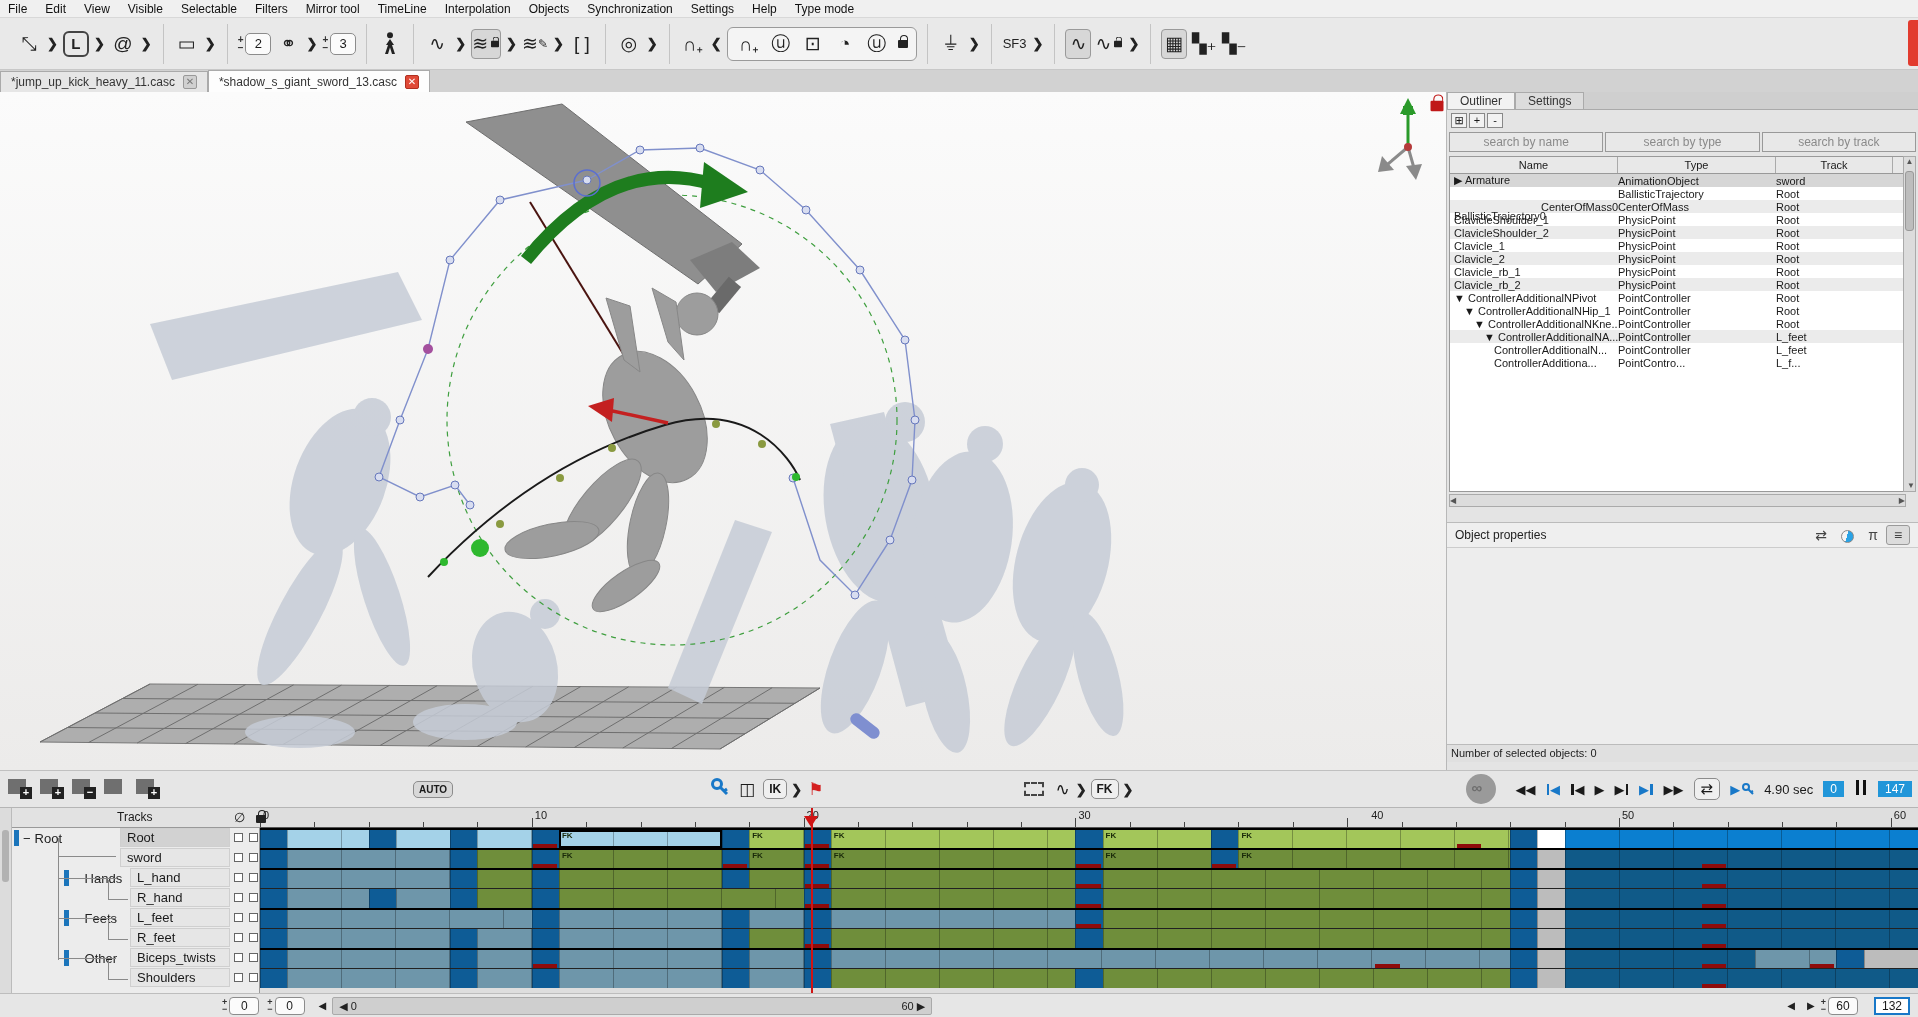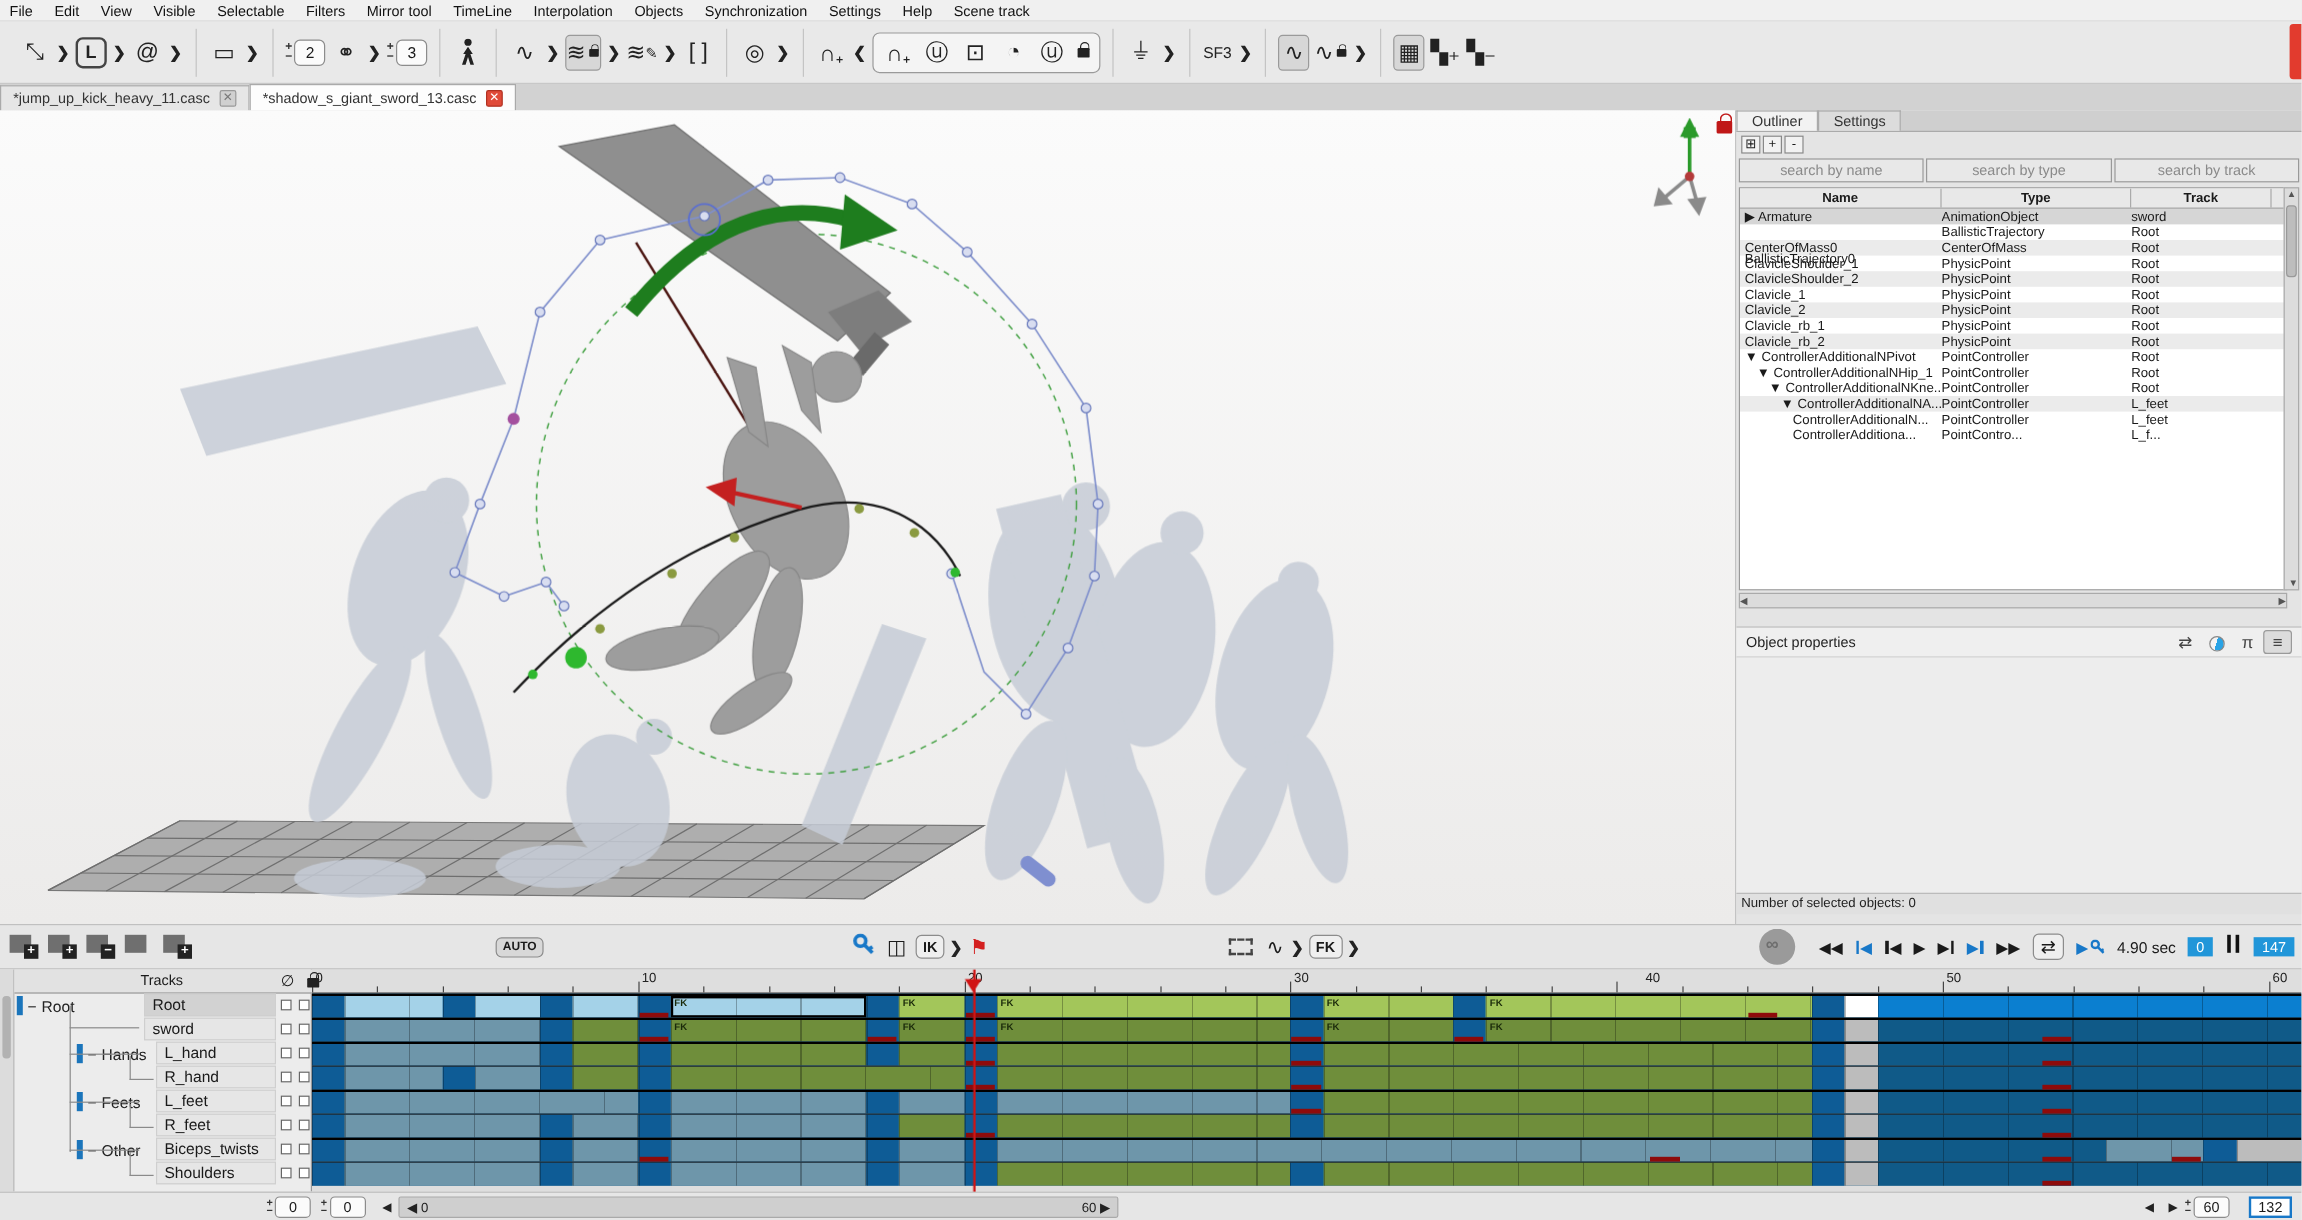--- a/index.html
+++ b/index.html
@@ -71,21 +71,21 @@
   .rp-tab.active { background:#f2f2f2; }
   #rp-tools { height:20px; display:flex; align-items:center; gap:2px; padding:2px 4px; }
   .rp-tool-btn { min-width:16px; height:15px; background:#f2f2f2; border:1px solid #888;
                  font-size:11px; line-height:13px; text-align:center; }
   #rp-search { display:flex; height:20px; margin:2px 2px 0 2px; gap:2px; }
   .search-box { flex:1; background:#e8e8e8; border:1px solid #999; font-size:12px;
                 color:#8a8a8a; display:flex; align-items:center; justify-content:center; }
   #outliner-table { position:absolute; left:2px; top:64px; width:457px; height:336px;
                     background:#fff; border:1px solid #999; overflow:hidden; }
   #ot-head { display:flex; height:17px; background:#e8e8e8; border-bottom:1px solid #999; }
-  .ot-h { font-size:11px; font-weight:bold; display:flex; align-items:center;
+  .ot-h { font-size:11px; font-weight:normal; display:flex; align-items:center;
           justify-content:center; border-right:1px solid #aaa; }
   .ot-row { display:flex; height:13px; font-size:11px; align-items:center; }
   .ot-row.alt { background:#ebebeb; }
   .ot-row.sel { background:#d6d6d6; }
   .ot-c { overflow:hidden; white-space:nowrap; }
   #ot-vscroll { position:absolute; right:2px; top:64px; width:13px; height:336px;
                 background:#dcdcdc; border:1px solid #aaa; font-size:8px; text-align:center;
                 color:#555; }
   #ot-vthumb { position:absolute; left:1px; top:14px; width:9px; height:60px;
                background:#bdbdbd; border:1px solid #999; border-radius:3px; }
@@ -205,21 +205,21 @@
       <span class="menu-item">Visible</span>
       <span class="menu-item">Selectable</span>
       <span class="menu-item">Filters</span>
       <span class="menu-item">Mirror tool</span>
       <span class="menu-item">TimeLine</span>
       <span class="menu-item">Interpolation</span>
       <span class="menu-item">Objects</span>
       <span class="menu-item">Synchronization</span>
       <span class="menu-item">Settings</span>
       <span class="menu-item">Help</span>
-      <span class="menu-item">Scene track</span>
+      <span class="menu-item">Type mode</span>
     </div>
 
   <div id="toolbar">
       <div class="tb-group">
         <span class="tb-icon">⤡</span>
         <span class="tb-arrow">❯</span>
         <span class="tb-icon outline">L</span>
         <span class="tb-arrow">❯</span>
         <span class="tb-icon">@</span>
         <span class="tb-arrow">❯</span>
@@ -481,21 +481,21 @@
             <span class="ot-c" style="width: 168px; padding-left: 4px;">▶ Armature</span>
             <span class="ot-c" style="width: 158px;">AnimationObject</span>
             <span class="ot-c" style="width: 117px;">sword</span>
           </div>
           <div class="ot-row">
             <span class="ot-c" style="width: 168px; padding-left: 4px; margin-top: 44px;">BallisticTrajectory0</span>
             <span class="ot-c" style="width: 158px;">BallisticTrajectory</span>
             <span class="ot-c" style="width: 117px;">Root</span>
           </div>
           <div class="ot-row alt">
-            <span class="ot-c" style="width: 168px; padding-left: 4px;">CenterOfMass0</span>
+            <span class="ot-c" style="width: 168px; padding-left: 4px; text-align: right;">CenterOfMass0</span>
             <span class="ot-c" style="width: 158px;">CenterOfMass</span>
             <span class="ot-c" style="width: 117px;">Root</span>
           </div>
           <div class="ot-row">
             <span class="ot-c" style="width: 168px; padding-left: 4px;">ClavicleShoulder_1</span>
             <span class="ot-c" style="width: 158px;">PhysicPoint</span>
             <span class="ot-c" style="width: 117px;">Root</span>
           </div>
           <div class="ot-row alt">
             <span class="ot-c" style="width: 168px; padding-left: 4px;">ClavicleShoulder_2</span>

